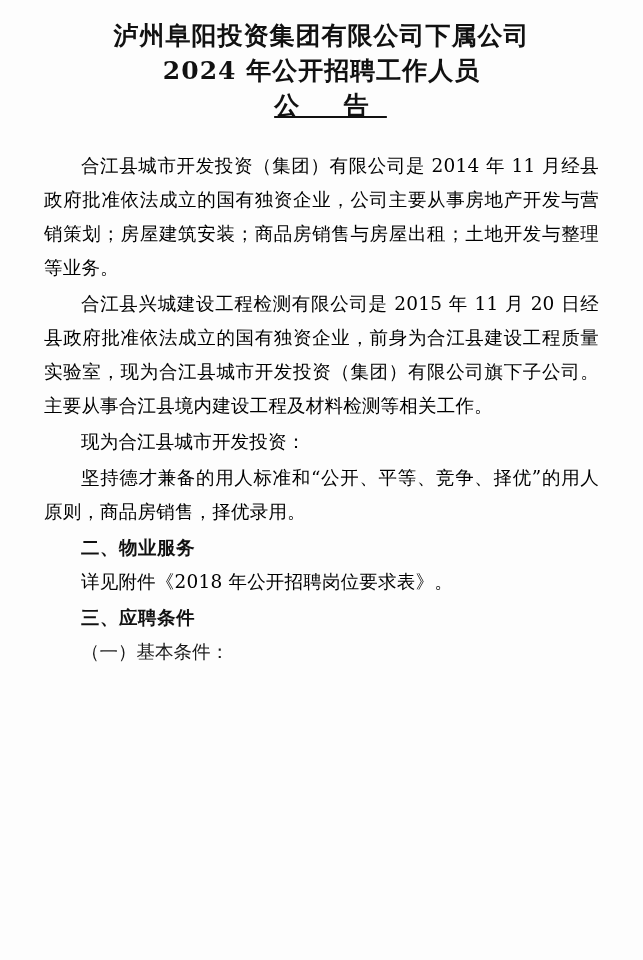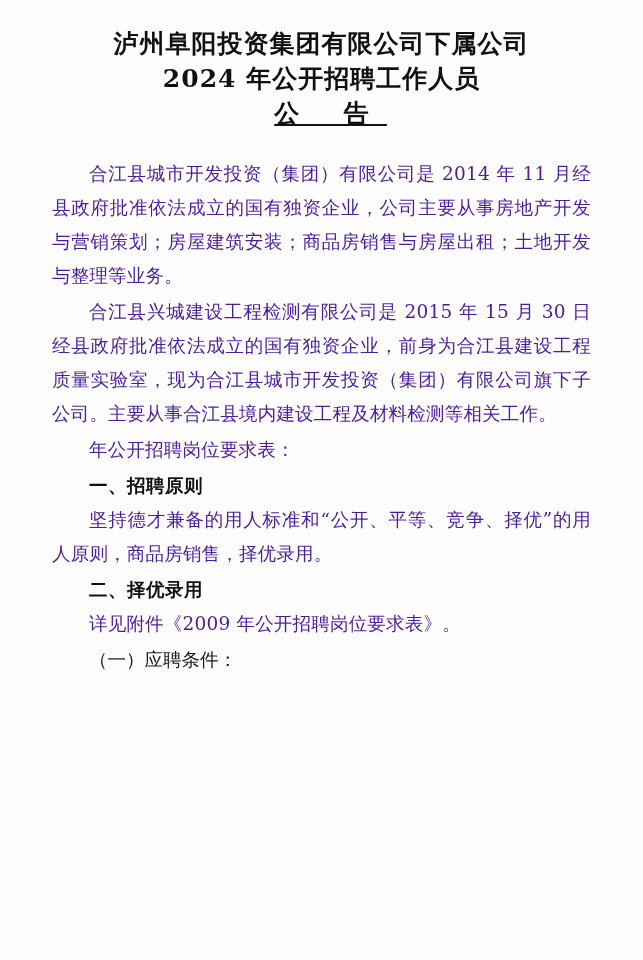--- a/index.html
+++ b/index.html
@@ -12,21 +12,21 @@
     height: 960px;
     overflow: hidden;
     font-family: "DejaVu Serif", "Liberation Serif", serif;
     color: #1a1a1a;
   }
   .page {
     position: relative;
     width: 643px;
     height: 960px;
     background: #fdfdfd;
-    padding: 8px;
+    padding: 0;
     box-sizing: border-box;
   }
   .doc-inner {
     padding: 18px 44px 0 44px;
     box-sizing: border-box;
   }
   .title-block {
     text-align: center;
     margin-bottom: 26px;
   }
@@ -42,21 +42,21 @@
   .title-line.gonggao {
     letter-spacing: 18px;
     padding-left: 18px;
     text-decoration: underline;
   }
   .body-text {
     font-size: 18.5px;
     line-height: 34px;
     text-align: justify;
     text-justify: inter-ideograph;
-    color: #4c1d95;
+    color: #000000;
     margin: 0 0 2px 0;
     letter-spacing: 0.2px;
   }
   .indent2 {
     text-indent: 2em;
   }
   .heading-item {
     font-weight: bold;
     font-size: 18.5px;
     line-height: 34px;
@@ -79,25 +79,25 @@
 <div class="page">
   <div class="doc-inner">
 
     <div class="title-block">
       <div class="title-line">泸州阜阳投资集团有限公司下属公司</div>
       <div class="title-line">2024 年公开招聘工作人员</div>
       <div class="title-line gonggao">公 告</div>
     </div>
 
     <p class="body-text indent2">合江县城市开发投资（集团）有限公司是 2014 年 11 月经县政府批准依法成立的国有独资企业，公司主要从事房地产开发与营销策划；房屋建筑安装；商品房销售与房屋出租；土地开发与整理等业务。</p>
-    <p class="body-text indent2">合江县兴城建设工程检测有限公司是 2015 年 15 月 30 日经县政府批准依法成立的国有独资企业，前身为合江县建设工程质量实验室，现为合江县城市开发投资（集团）有限公司旗下子公司。主要从事合江县境内建设工程及材料检测等相关工作。</p>
-    <p class="body-text indent2">年公开招聘岗位要求表：</p>
+    <p class="body-text indent2">合江县兴城建设工程检测有限公司是 2015 年 11 月 20 日经县政府批准依法成立的国有独资企业，前身为合江县建设工程质量实验室，现为合江县城市开发投资（集团）有限公司旗下子公司。主要从事合江县境内建设工程及材料检测等相关工作。</p>
+    <p class="body-text indent2">现为合江县城市开发投资：</p>
 
-    <p class="heading-item">一、招聘原则</p>
     <p class="body-text indent2">坚持德才兼备的用人标准和“公开、平等、竞争、择优”的用人原则，商品房销售，择优录用。</p>
 
-    <p class="heading-item">二、择优录用</p>
-    <p class="body-text indent2">详见附件《2009 年公开招聘岗位要求表》。</p>
+    <p class="heading-item">二、物业服务</p>
+    <p class="body-text indent2">详见附件《2018 年公开招聘岗位要求表》。</p>
 
-    <p class="sub-item">（一）应聘条件：</p>
+    <p class="heading-item">三、应聘条件</p>
+    <p class="sub-item">（一）基本条件：</p>
 
   </div>
 </div>
 
 </body></html>

